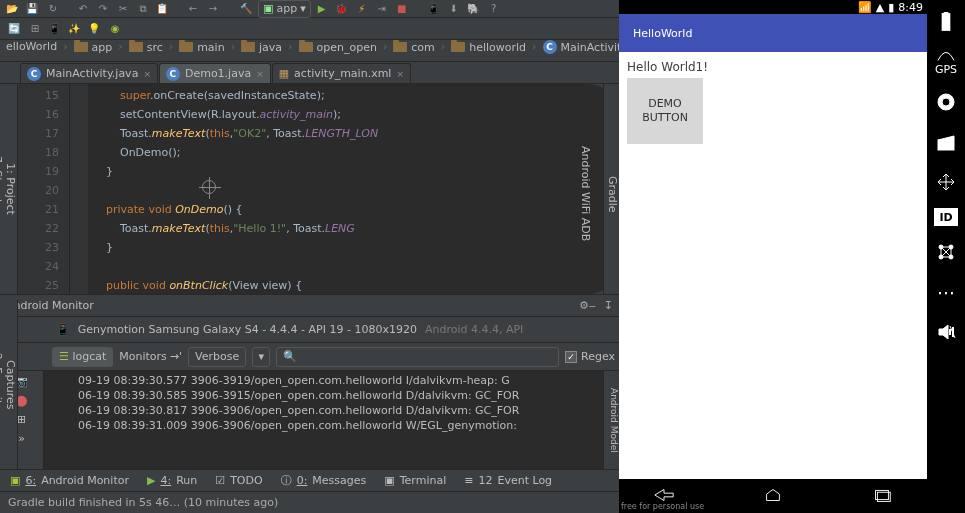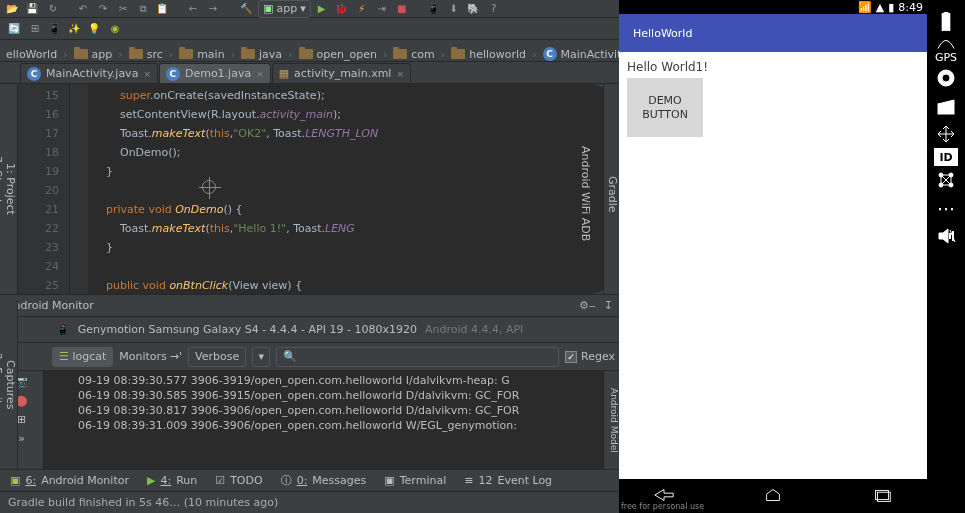--- a/index.html
+++ b/index.html
@@ -1,29 +1,29 @@
 <!DOCTYPE html>
 <html><head>
 <meta charset="utf-8">
 <style>
 * { margin: 0; padding: 0; box-sizing: border-box; font-family: "DejaVu Sans", Arial, sans-serif; font-size: 11px; }
 body { width: 965px; height: 513px; background: #3c3f41; color: #bbbbbb; overflow: hidden; display: flex; }
 
 .ide { width: 619px; height: 513px; display: flex; flex-direction: column; position: relative; }
 .emulator { width: 308px; height: 513px; background: #fff; display: flex; flex-direction: column; }
-.right-tools { width: 38px; height: 513px; background: #000; display: flex; flex-direction: column; align-items: center; padding-top: 8px; }
+.right-tools { width: 38px; height: 513px; background: #000; display: flex; flex-direction: column; align-items: center; gap: 12px; padding-top: 8px; }
 
 
 .toolbar { height: 19px; display: flex; align-items: center; background: #3c3f41; border-bottom: 1px solid #282828; }
 .tool-icon { width: 18px; height: 16px; display: flex; align-items: center; justify-content: center; font-size: 10px; color: #999; cursor: pointer; }
 
 .toolbar2 { height: 26px; display: flex; align-items: center; gap: 2px; padding: 0 6px; background: #3c3f41; border-bottom: 1px solid #282828; }
 
 
-.breadcrumbs { height: 22px; display: flex; align-items: flex-end; background: #3c3f41; padding-left: 2px; border-bottom: 1px solid #282828; overflow: hidden; white-space: nowrap; }
+.breadcrumbs { height: 22px; display: flex; align-items: flex-start; background: #3c3f41; padding-left: 2px; border-bottom: 1px solid #282828; overflow: hidden; white-space: nowrap; }
 .crumb { display: flex; align-items: center; gap: 4px; padding: 0 4px; color: #bbb; }
 .crumb .ico { width: 14px; height: 14px; display: flex; align-items: center; justify-content: center; }
 .crumb-sep { color: #666; margin: 0 2px; }
 
 
 .file-tabs { height: 22px; display: flex; align-items: flex-end; gap: 1px; background: #3c3f41; border-bottom: 1px solid #282828; padding-left: 20px; }
 .file-tab { height: 20px; display: flex; align-items: center; gap: 5px; padding: 0 6px; background: #3c3f41; border: 1px solid #282828; border-bottom: none; color: #bbb; border-radius: 3px 3px 0 0; }
 .file-tab.active { background: #515658; }
 .file-tab .close { color: #888; font-size: 9px; cursor: pointer; }
 
@@ -62,21 +62,21 @@
 
 
 .statusbar { height:22px; display:flex; align-items:center; justify-content:space-between; background:#3c3f41; border-top:1px solid #282828; padding:0 8px; color:#aaa; font-size:10px;}
 .statusbar .right { display:flex; gap:14px; }
 
 
 .emu-status { height:14px; background:#000; color:#fff; font-size:9px; display:flex; align-items:center; justify-content:flex-end; padding:0 4px; gap:4px; }
 .emu-appbar { height:38px; background:#3f51b5; color:#fff; display:flex; align-items:center; padding:0 14px; font-size:16px;}
 .emu-content { flex:1; background:#fff; padding:8px; }
 .emu-label { color:#404040; font-size:12px; margin-bottom:4px;}
-.emu-button { width:76px; height:59px; background:#d7d7d7; display:flex; align-items:center; justify-content:flex-start; text-align:center; font-size:11px; color:#333; line-height:14px;}
+.emu-button { width:76px; height:66px; background:#d7d7d7; display:flex; align-items:center; justify-content:flex-start; text-align:center; font-size:11px; color:#333; line-height:14px;}
 .emu-nav { height:34px; background:#000; display:flex; align-items:center; justify-content:space-around; color:#fff; position:relative;gap:19px;}
 .emu-nav .tiny { position:absolute; left:2px; bottom:2px; font-size:8px; color:#888;}
 .emu-nav svg { width:22px; height:14px; fill:none; stroke:#fff; stroke-width:1; }
 
 
 .right-tools .slot { width:28px; height:28px; display:flex; align-items:center; justify-content:center; color:#fff; }
 .right-tools .slot svg { width:20px; height:20px; stroke:#fff; fill:none; }
 
 
 .ic-folder { width:14px; height:10px; background:#8b6c3e; border-radius:1px; position:relative; }

